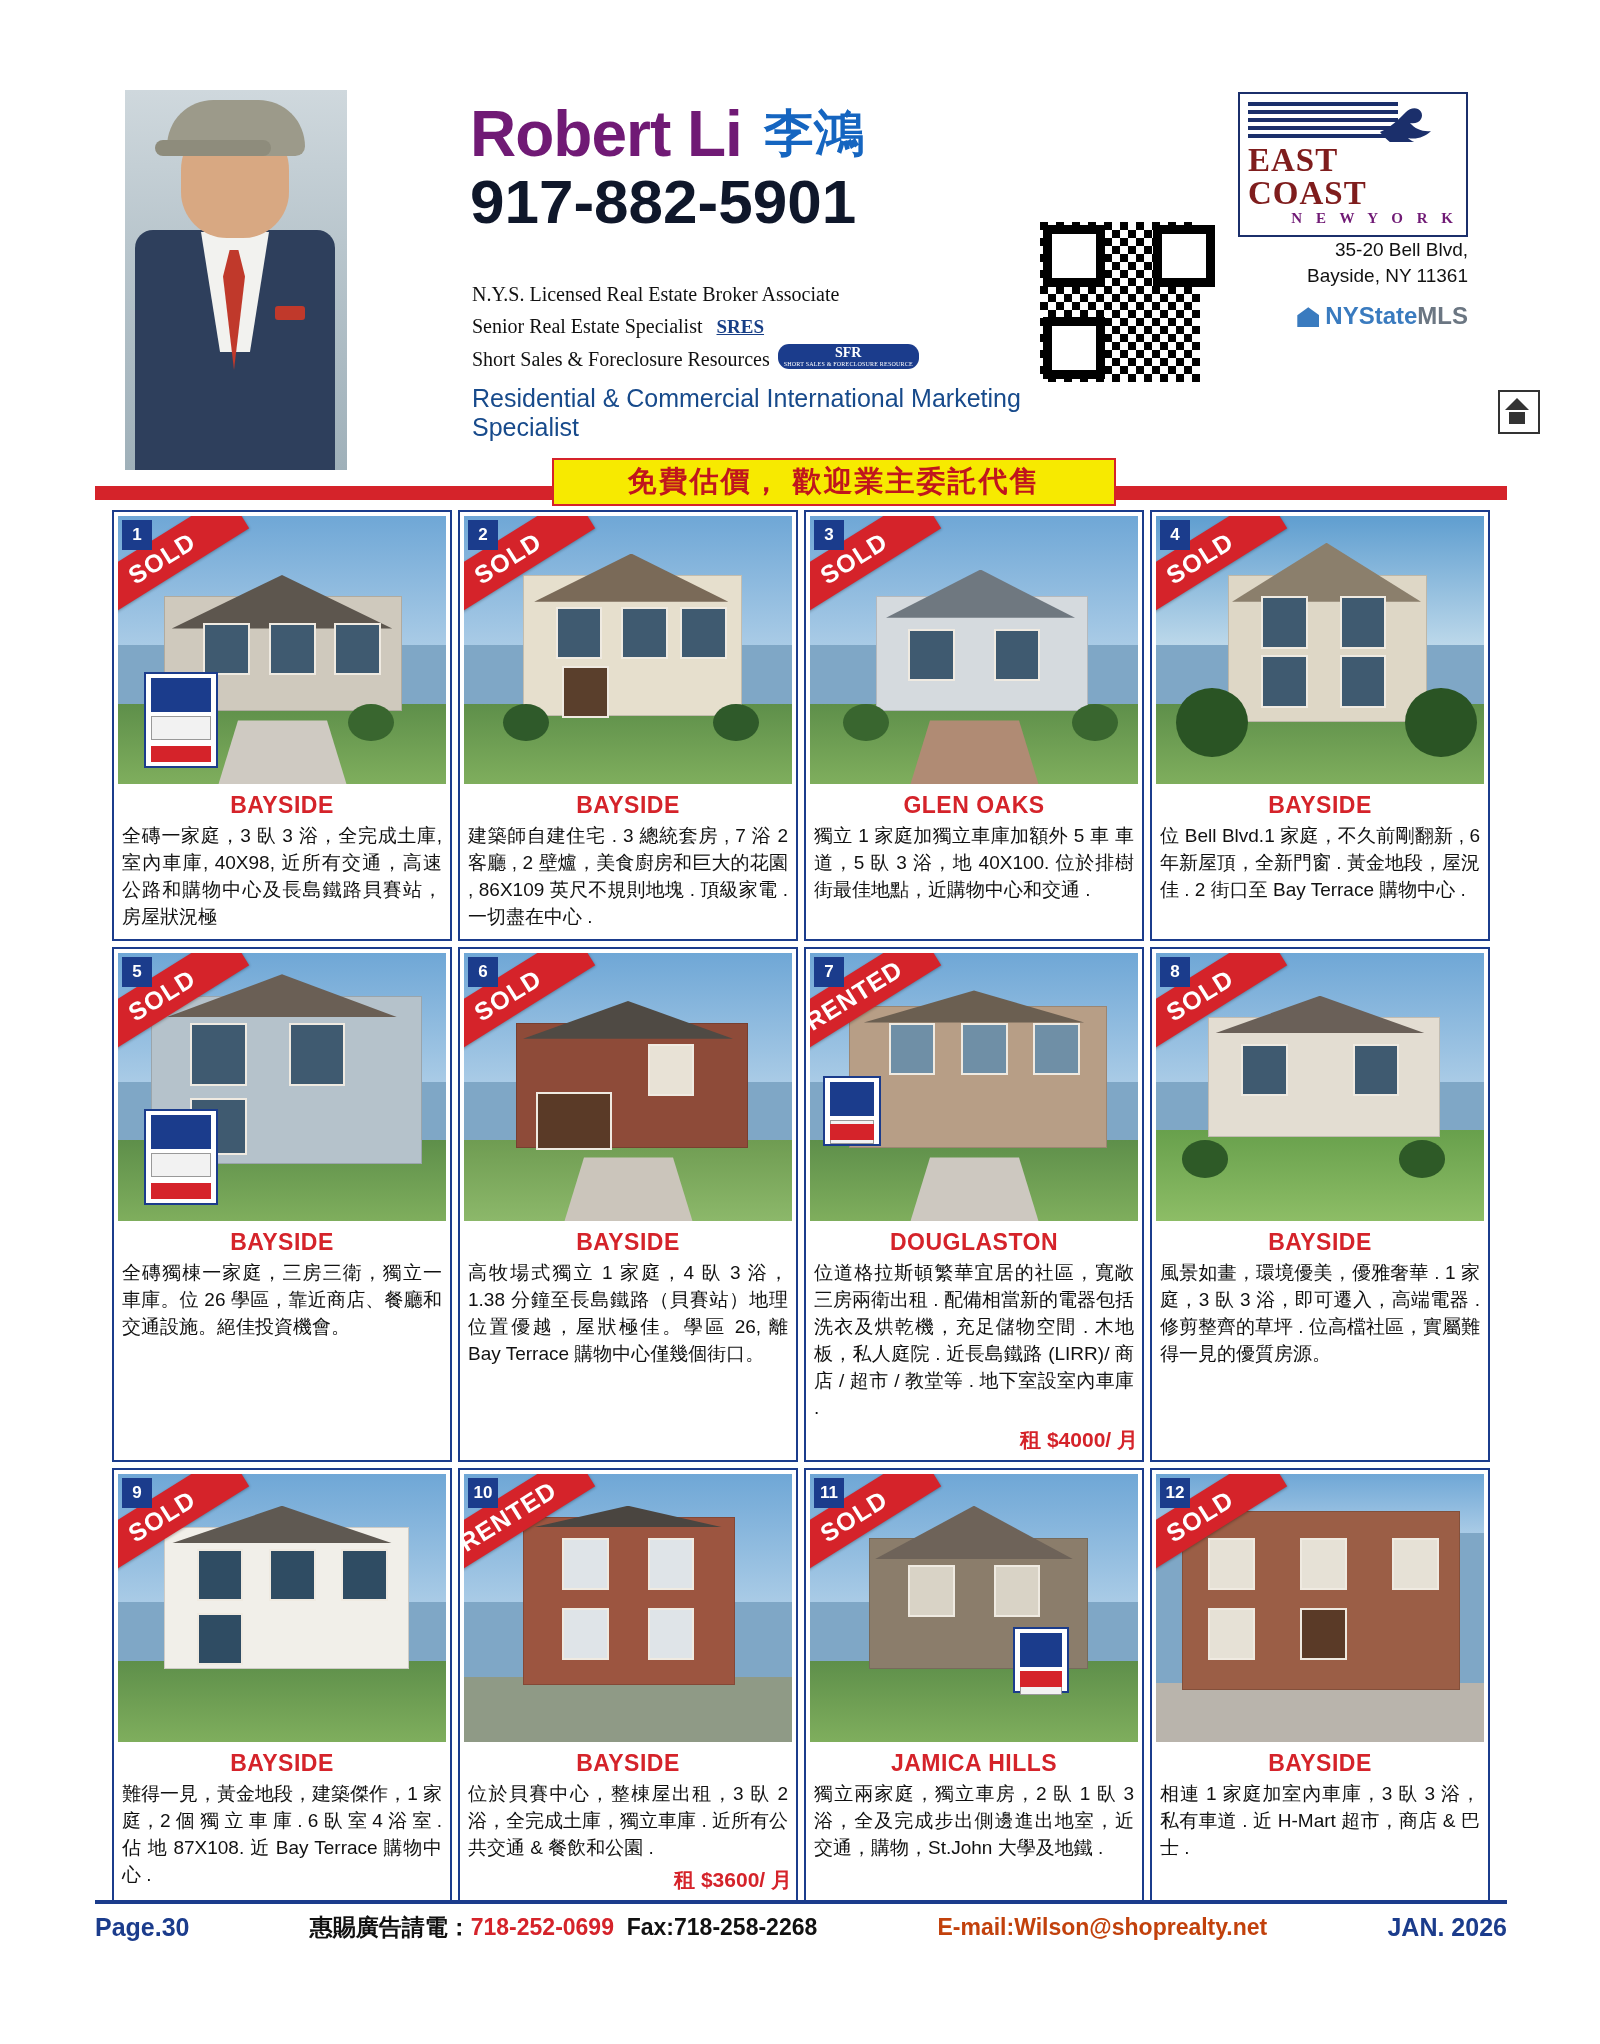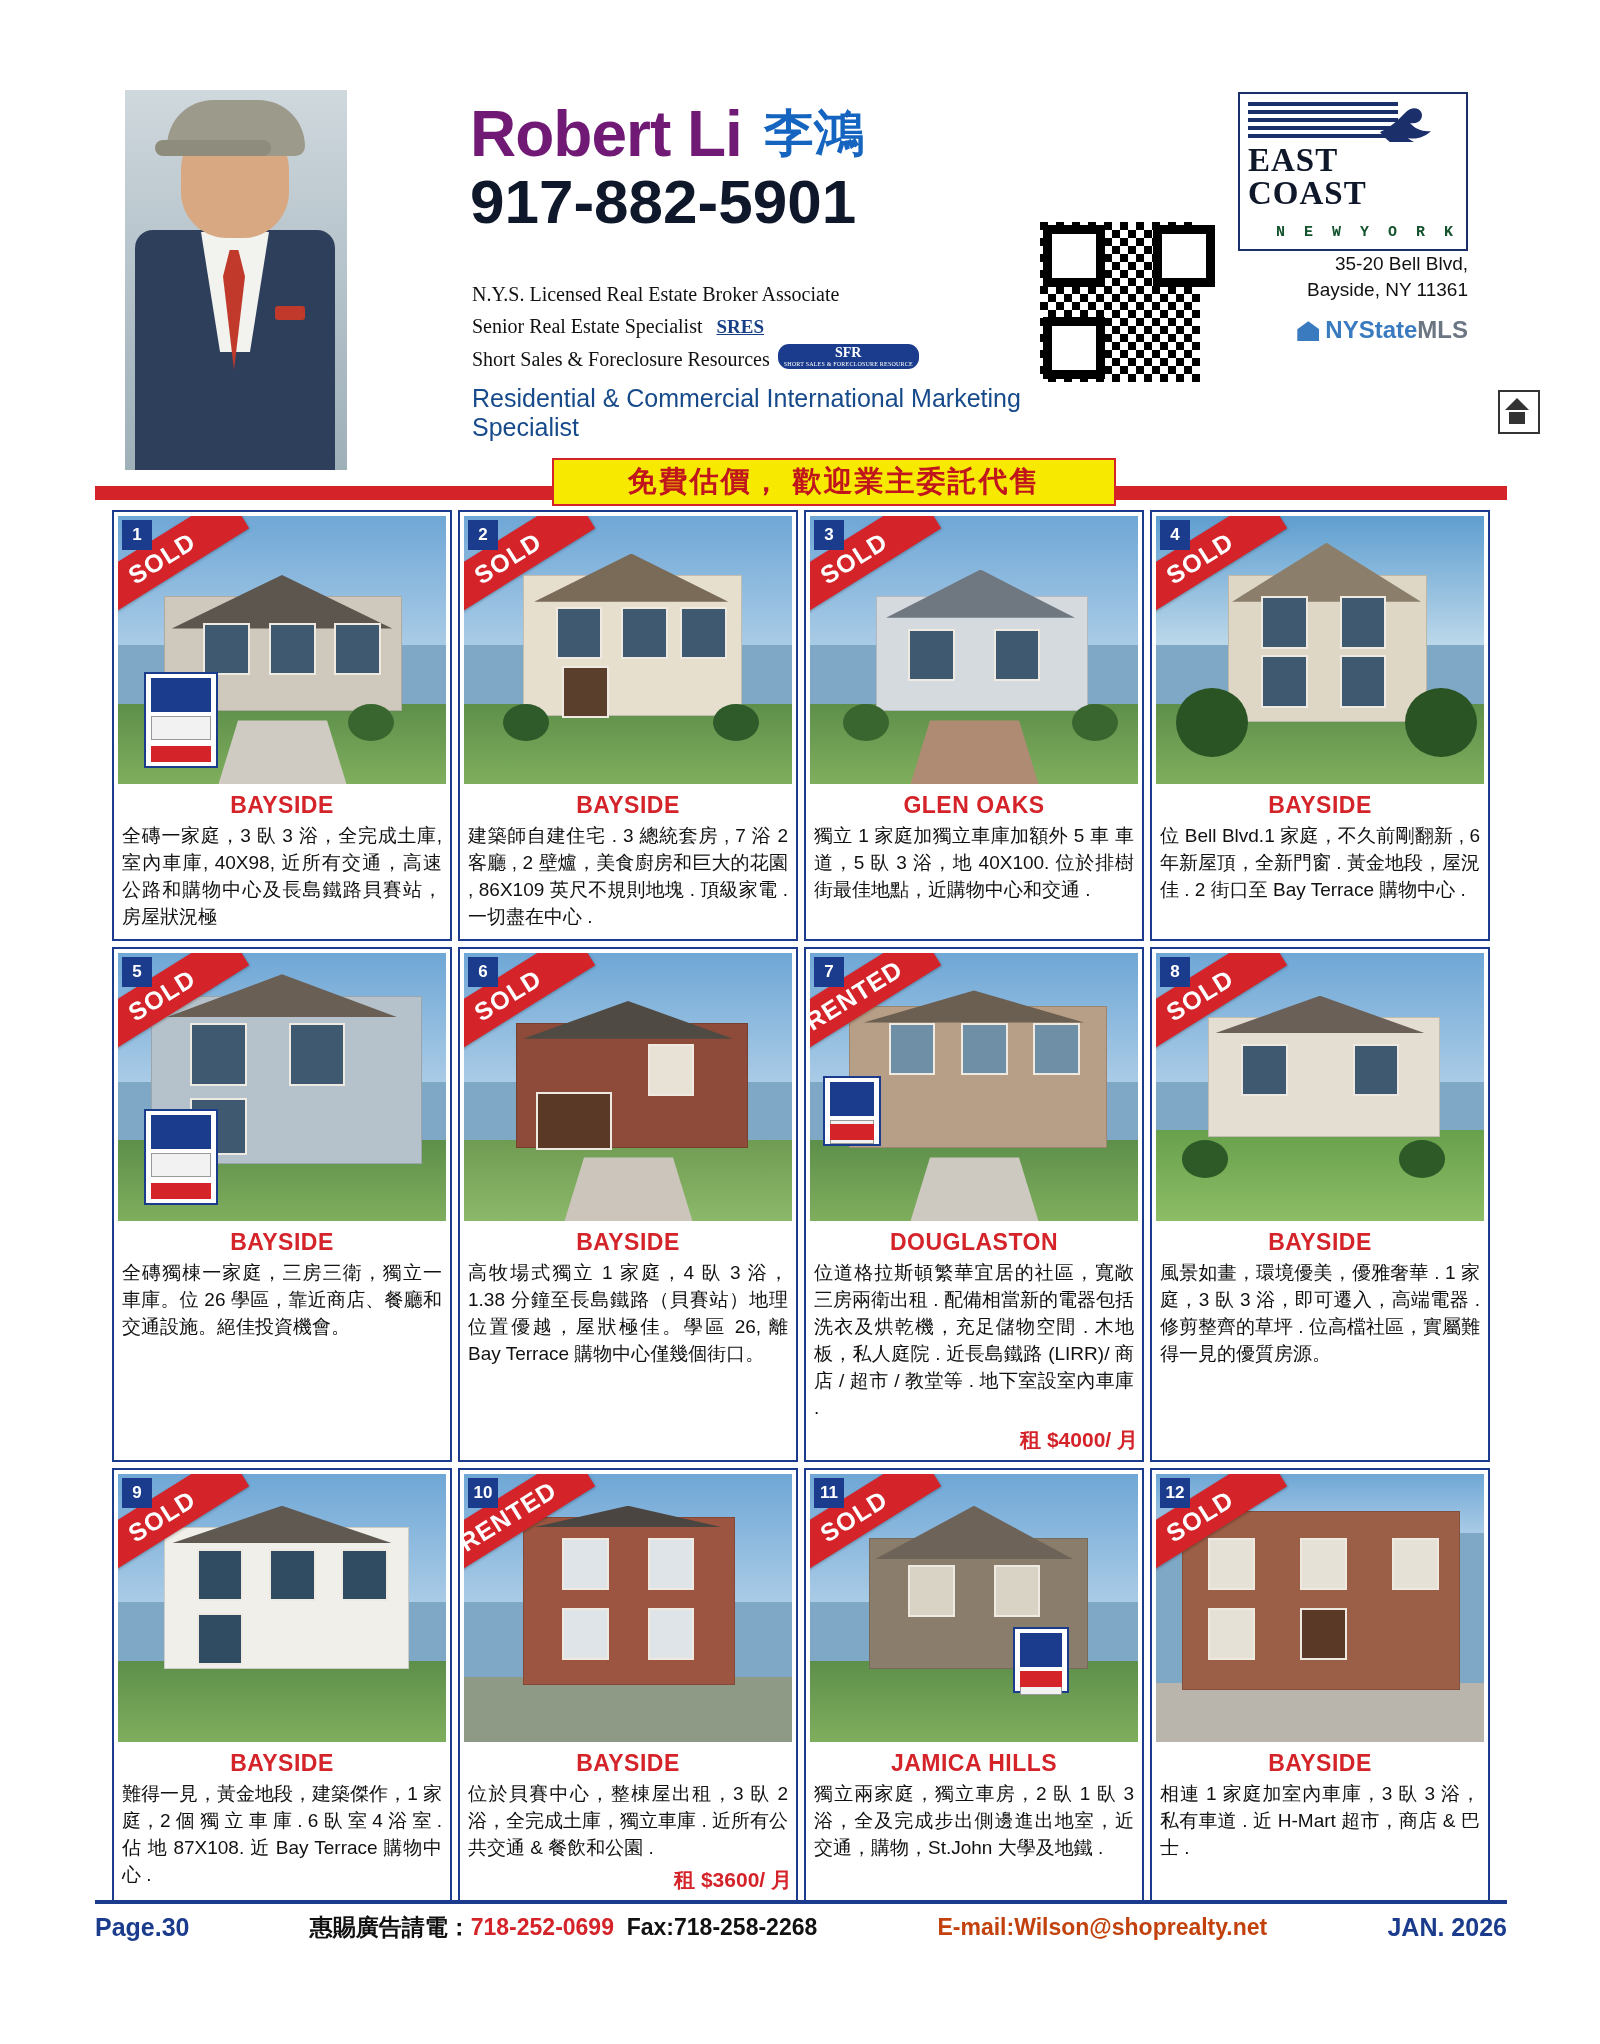--- a/index.html
+++ b/index.html
@@ -48,22 +48,22 @@
   .qr:before,.qr:after{content:"";position:absolute;width:44px;height:44px;border:9px solid #000;background:#fff;}
   .qr:before{left:3px;top:3px;box-shadow:110px 0 0 -9px #fff;}
   .qr:after{left:113px;top:3px;}
   .qr-b{position:absolute;left:3px;bottom:3px;width:44px;height:44px;border:9px solid #000;background:#fff;}
 
   .brand{position:absolute;left:1238px;top:92px;width:230px;}
   .brand-box{border:2px solid #1b2f6b;background:#fff;padding:6px 8px 8px;}
   .brand-stripes{height:42px;position:relative;overflow:hidden;}
   .brand-stripes i{position:absolute;left:0;width:150px;height:4px;background:#1b2f6b;}
   .brand-eagle{position:absolute;right:4px;top:2px;width:78px;height:44px;color:#1b2f6b;}
-  .brand-name{font-family:"Liberation Serif",serif;font-weight:bold;font-size:33px;color:#0f172a;letter-spacing:1px;line-height:1;margin-top:2px;}
-  .brand-sub{font-family:Liberation Mono, monospace;font-weight:bold;font-size:15px;color:#14532d;letter-spacing:5px;text-align:right;margin-top:14px;}
+  .brand-name{font-family:"Liberation Serif",serif;font-weight:bold;font-size:33px;color:#7f1d1d;letter-spacing:1px;line-height:1;margin-top:2px;}
+  .brand-sub{font-family:Liberation Serif, serif;font-weight:bold;font-size:15px;color:#701a75;letter-spacing:5px;text-align:right;margin-top:0;}
   .brand-addr{margin-top:0;text-align:right;font-size:19px;color:#111;line-height:1.35;}
   .mls{margin-top:14px;text-align:right;font-size:24px;font-weight:bold;color:#2f3a44;}
   .mls .m1{color:#3a7bbf;}
   .mls .m2{color:#6b7682;}
   .mls-icon{display:inline-block;width:22px;height:20px;background:#3a7bbf;margin-right:6px;vertical-align:-3px;clip-path:polygon(0 40%,50% 0,100% 40%,100% 100%,0 100%);}
   .eho{position:absolute;right:60px;top:390px;width:38px;height:40px;border:2px solid #333;}
   .eho i{position:absolute;left:5px;top:6px;width:24px;height:12px;background:#333;clip-path:polygon(0 100%,50% 0,100% 100%);}
   .eho b{position:absolute;left:9px;top:20px;width:16px;height:12px;background:#333;}
 
   

